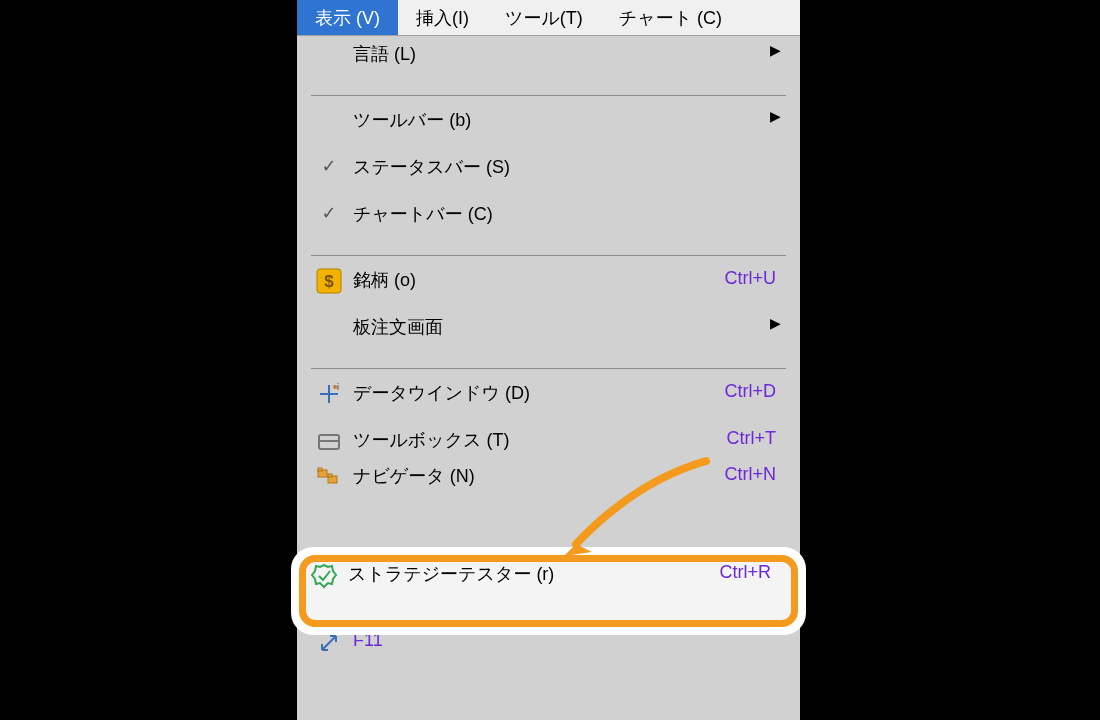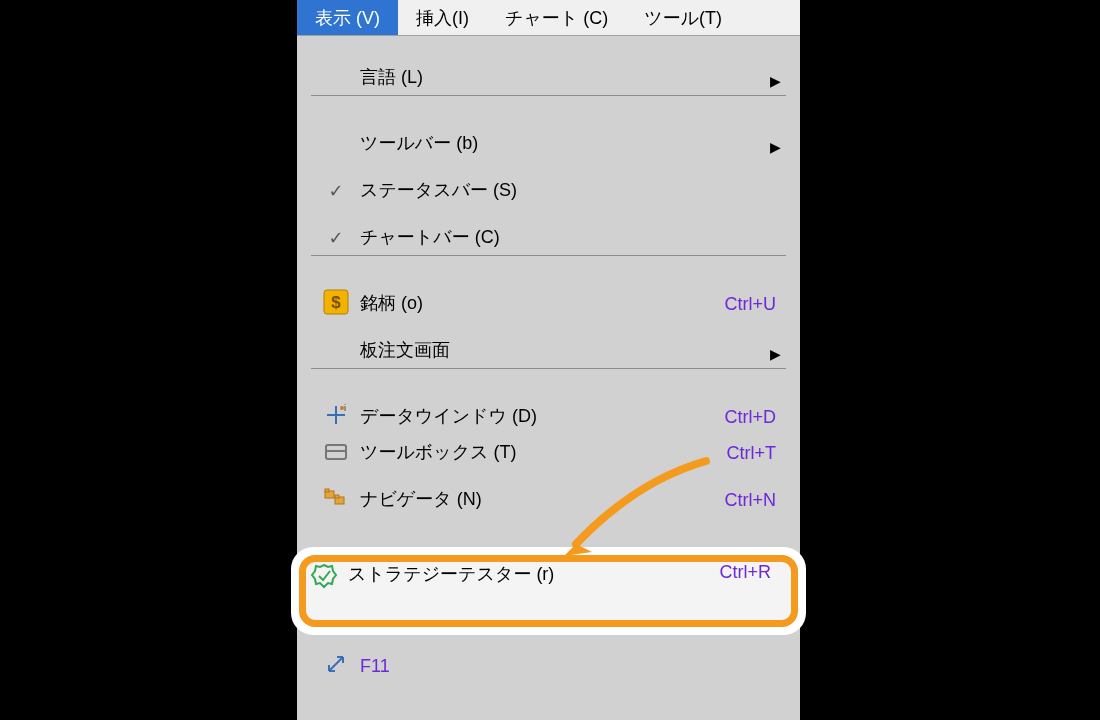--- a/index.html
+++ b/index.html
@@ -1,41 +1,41 @@
 <!DOCTYPE html>
 <html><head>
 <meta charset="utf-8">
 <style>
 body{margin:0;background:#000;width:1100px;height:720px;position:relative;font-family:"Meiryo","Yu Gothic UI","Segoe UI",sans-serif;font-size:18px;color:#000;overflow:hidden}
 .menubar{position:absolute;left:297px;top:0;width:503px;height:35px;display:flex;align-items:stretch;background:#f0f0f0}
 .menubar-item{display:flex;align-items:center;padding:2px 18px;white-space:nowrap}
 .menubar-item.active{background:#2e74d0;color:#fff}
 .dropdown{position:absolute;left:297px;top:35px;width:503px;height:685px;background:#d1d1d1;border-top:1px solid #a0a0a0}
-.row{display:flex;align-items:flex-end;height:47px;padding:0 20px 0 15px}
+.row{display:flex;align-items:flex-start;height:47px;padding:0 20px 0 8px}
 .check-slot{width:48px;display:flex;justify-content:center;align-items:center;color:#555;font-size:18px}
 .icon-slot{width:48px;display:flex;justify-content:center;align-items:center}
 .label{flex:1;white-space:nowrap}
 .shortcut{color:#6d28d9;padding-right:4px}
 .arrow{width:10px;color:#000;font-size:14px;text-align:right}
 hr.sep{border:none;border-top:1px solid #8d8d8d;margin:6px 14px}
 .group{padding-top:6px}
 .highlight-wrap{position:absolute;left:291px;top:547px;width:515px;height:88px;background:#fff;border-radius:22px;display:flex;align-items:center;justify-content:center}
 .highlight-inner{width:499px;height:72px;border:7px solid #f39a1f;border-radius:16px;background:#f4f4f4;display:flex;align-items:flex-start;box-sizing:border-box;padding-right:16px}
 .highlight-inner .icon-slot{width:36px;margin-left:0}
 svg{display:block}
 .curved-arrow{position:absolute;left:556px;top:456px;width:160px;height:110px;pointer-events:none}
 </style>
 </head>
 <body>
 
 <div class="menubar">
   <div class="menubar-item active">表示 (V)</div>
   <div class="menubar-item">挿入(I)</div>
+  <div class="menubar-item">ツール(T)</div>
   <div class="menubar-item">チャート (C)</div>
-  <div class="menubar-item">ツール(T)</div>
 </div>
 
 <div class="dropdown">
 
   <div class="group">
     <div class="row">
       <span class="check-slot"></span>
       <span class="label">言語 (L)</span>
       <span class="arrow">▶</span>
     </div>

